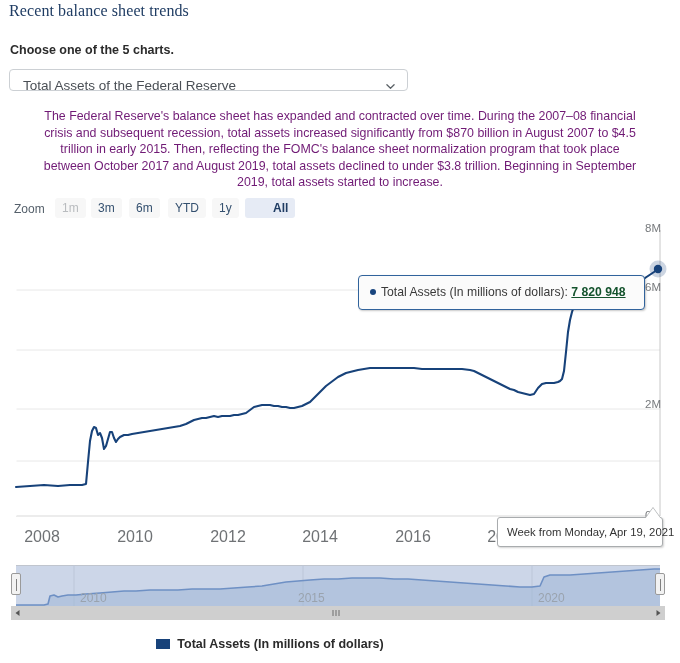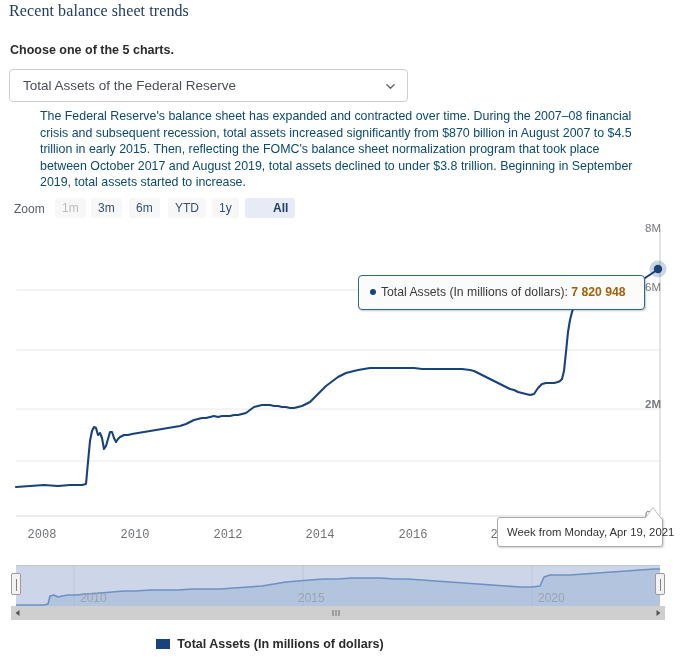--- a/index.html
+++ b/index.html
@@ -35,21 +35,21 @@
     font-weight: bold;
     color: #2b2b2b;
   }
 
   
   #chart-select {
     position: absolute;
     left: 9px;
     top: 69px;
     width: 399px;
-    height: 33px;
+    height: 22px;
     box-sizing: border-box;
     border: 1px solid #ccd0d4;
     border-radius: 4px;
     background: #ffffff;
   }
   #chart-select .sel-value {
     position: absolute;
     left: 13px;
     top: 8px;
     font-size: 13.5px;
@@ -64,24 +64,24 @@
     height: 9px;
   }
   #chart-select .chevron svg { display: block; }
 
   
   #chart-description {
     position: absolute;
     left: 40px;
     top: 108px;
     width: 600px;
-    text-align: left;
+    text-align: center;
     font-size: 12.4px;
     line-height: 16.6px;
-    color: #0c4a6e;
+    color: #701a75;
   }
 
   
   #zoom-bar {
     position: absolute;
     left: 14px;
     top: 198px;
     width: 650px;
     height: 24px;
   }
@@ -139,25 +139,24 @@
   #plot-svg { position: absolute; left: 0; top: 0; }
 
   .ytick {
     position: absolute;
     font-size: 11.5px;
     color: #777a7d;
     left: 645px;
   }
   .xtick {
     position: absolute;
-    font-size: 12px;
+    font-size: 16px;
     color: #6f7275;
     top: 302px;
     transform: translateX(-50%);
-    font-family: Liberation Mono, monospace;
   }
 
   
   #series-tooltip {
     position: absolute;
     left: 358px;
     top: 275px;
     width: 287px;
     height: 35px;
     box-sizing: border-box;
@@ -177,21 +176,21 @@
   #series-tooltip .tt-dot {
     display: inline-block;
     width: 6px; height: 6px;
     border-radius: 50%;
     background: #19457e;
     vertical-align: middle;
     margin-right: 5px;
     position: relative;
     top: -1px;
   }
-  #series-tooltip .tt-val { font-weight: bold; color: #a16207; }
+  #series-tooltip .tt-val { font-weight: bold; color: #14532d; text-decoration: underline; }
 
   
   #crosshair-label {
     position: absolute;
     left: 497px;
     top: 517px;
     width: 166px;
     height: 30px;
     box-sizing: border-box;
     background: #ffffff;
@@ -390,21 +389,21 @@
          L588,73 L592,71 L596,70 L600,70 L606,69 L612,68 L618,66 L624,64
          L630,61 L636,58 L642,54 L648,50 L654,46 L658,43"></path>
 
     <circle cx="658" cy="43" r="8.5" fill="#17427a" opacity="0.22"></circle>
     <circle cx="658" cy="43" r="4.2" fill="#17427a"></circle>
   </svg>
 
   <span class="ytick" style="top: -4px;">8M</span>
   <span class="ytick" style="top: 55px;">6M</span>
   <span class="ytick" style="top: 115px; margin-left: 48px;">4M</span>
-  <span class="ytick" style="top: 172px; font-weight: bold;">2M</span>
+  <span class="ytick" style="top: 172px;">2M</span>
   <span class="ytick" style="top: 283px;">0</span>
 
   <span class="xtick" style="left: 42px;">2008</span>
   <span class="xtick" style="left: 135px;">2010</span>
   <span class="xtick" style="left: 228px;">2012</span>
   <span class="xtick" style="left: 320px;">2014</span>
   <span class="xtick" style="left: 413px;">2016</span>
   <span class="xtick" style="left: 505px;">2018</span>
   <span class="xtick" style="left: 598px;">2020</span>
 </div>

